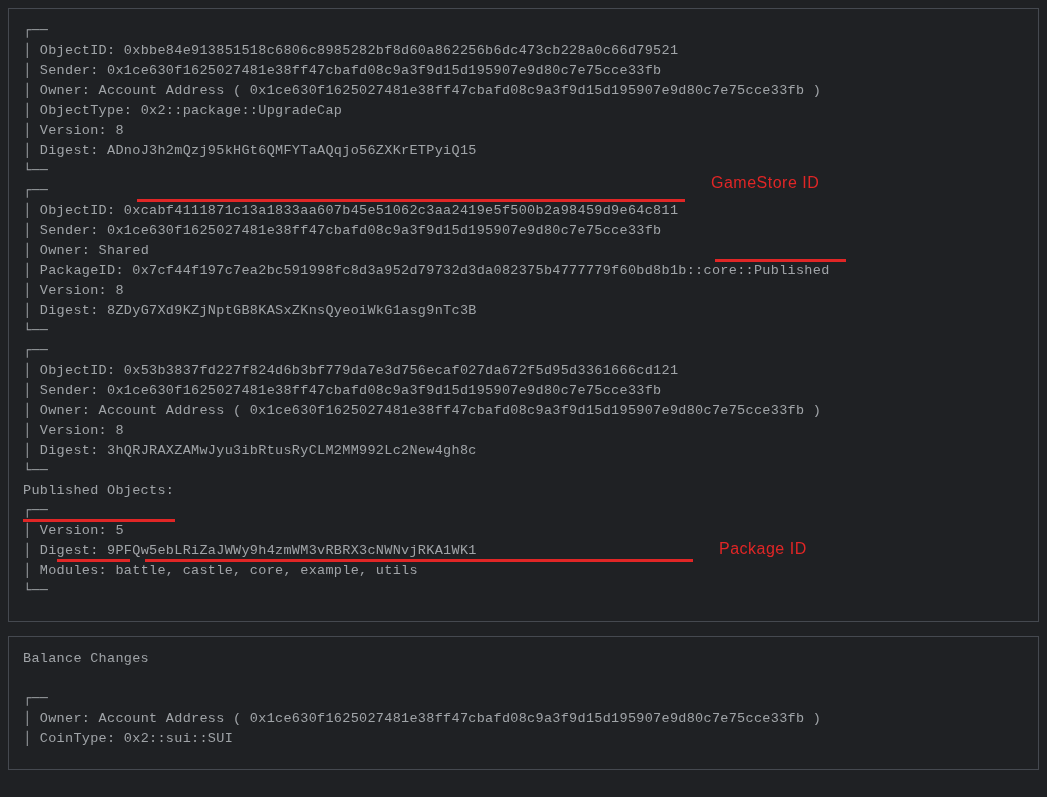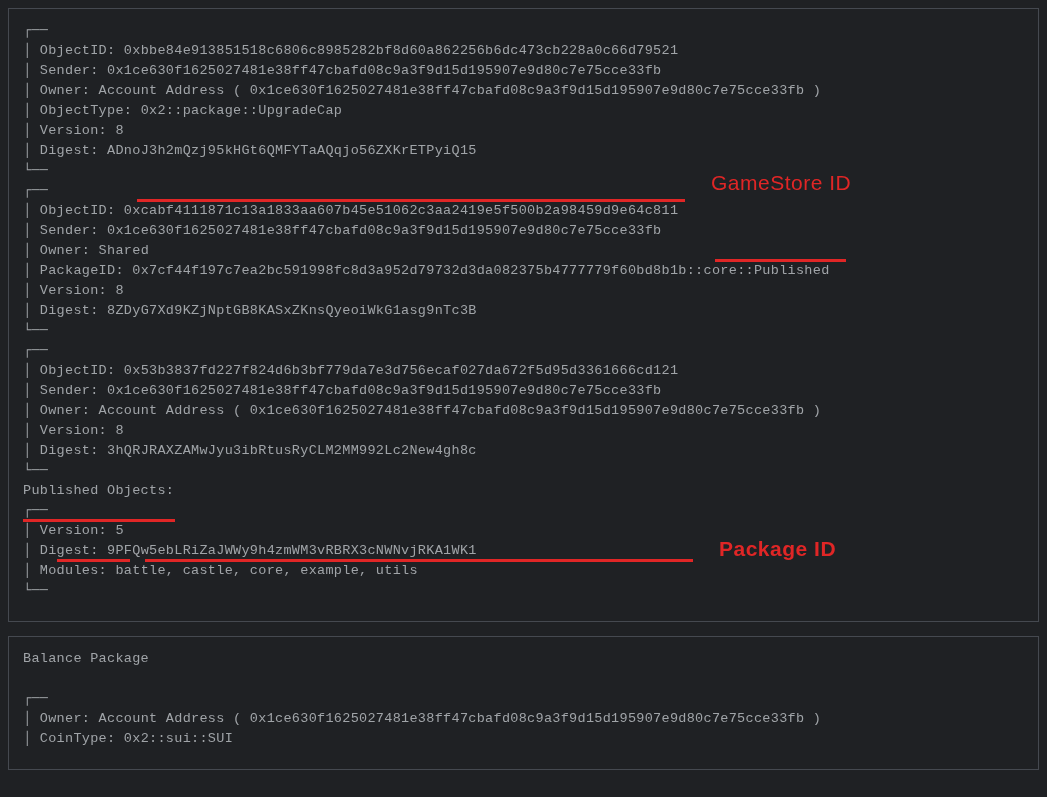--- a/index.html
+++ b/index.html
@@ -23,21 +23,21 @@
     display: block;
     white-space: nowrap;
   }
   .pipe {
     color: #a0a4a8;
   }
   .annotation {
     position: absolute;
     color: #e02626;
     font-family: Consolas, Arial, sans-serif;
-    font-size: 21px;
+    font-size: 16px;
     font-weight: 400;
     letter-spacing: 0.5px;
   }
   .underline-red {
     position: absolute;
     background: #e02626;
     height: 2.5px;
   }
 </style>
 </head>
@@ -74,28 +74,28 @@
 
   <div class="box-line"><span>Published Objects:</span></div>
 
   <div class="box-line"><span class="pipe"> ┌──</span></div>
   <div class="box-line"><span class="pipe"> │  </span><span>Version: 5</span></div>
   <div class="box-line"><span class="pipe"> │  </span><span>Digest: 9PFQw5ebLRiZaJWWy9h4zmWM3vRBRX3cNWNvjRKA1WK1</span></div>
   <div class="box-line"><span class="pipe"> │  </span><span>Modules: battle, castle, core, example, utils</span></div>
   <div class="box-line"><span class="pipe"> └──</span></div>
 
   <div class="annotation" style="top:164px; left:702px;">GameStore ID</div>
-  <div class="annotation" style="top:530px; left:710px;font-weight:bold;">Package ID</div>
+  <div class="annotation" style="top:530px; left:710px;">Package ID</div>
 
   <div class="underline-red" style="top:190px; left:128px; width:548px;"></div>
   <div class="underline-red" style="top:250px; left:706px; width:131px;"></div>
   <div class="underline-red" style="top:510px; left:14px; width:152px;"></div>
   <div class="underline-red" style="top:550px; left:48px; width:73px;"></div>
   <div class="underline-red" style="top:550px; left:136px; width:548px;"></div>
 </div>
 
 <div class="panel">
-  <div class="box-line" style="margin-bottom:20px;"><span>Balance Package</span></div>
+  <div class="box-line" style="margin-bottom:20px;"><span>Balance Changes</span></div>
   <div class="box-line"><span class="pipe"> ┌──</span></div>
   <div class="box-line"><span class="pipe"> │  </span><span>Owner: Account Address ( 0x1ce630f1625027481e38ff47cbafd08c9a3f9d15d195907e9d80c7e75cce33fb )</span></div>
   <div class="box-line"><span class="pipe"> │  </span><span>CoinType: 0x2::sui::SUI</span></div>
 
 </div>
 
 </body></html>

